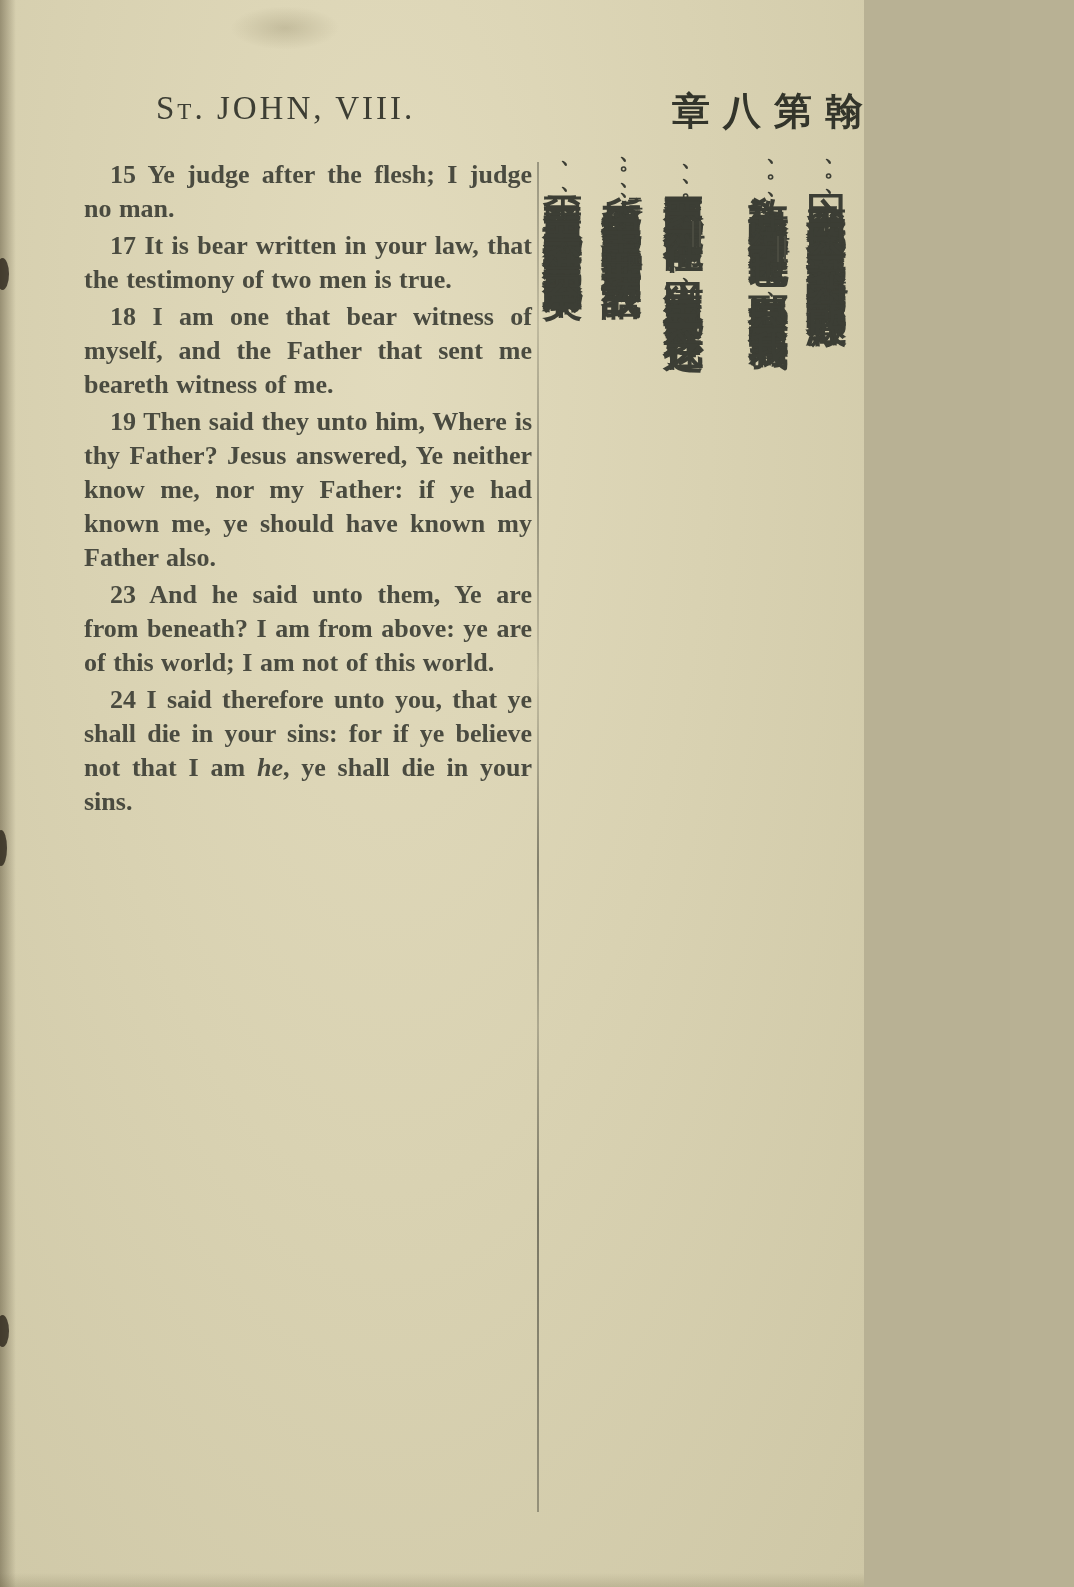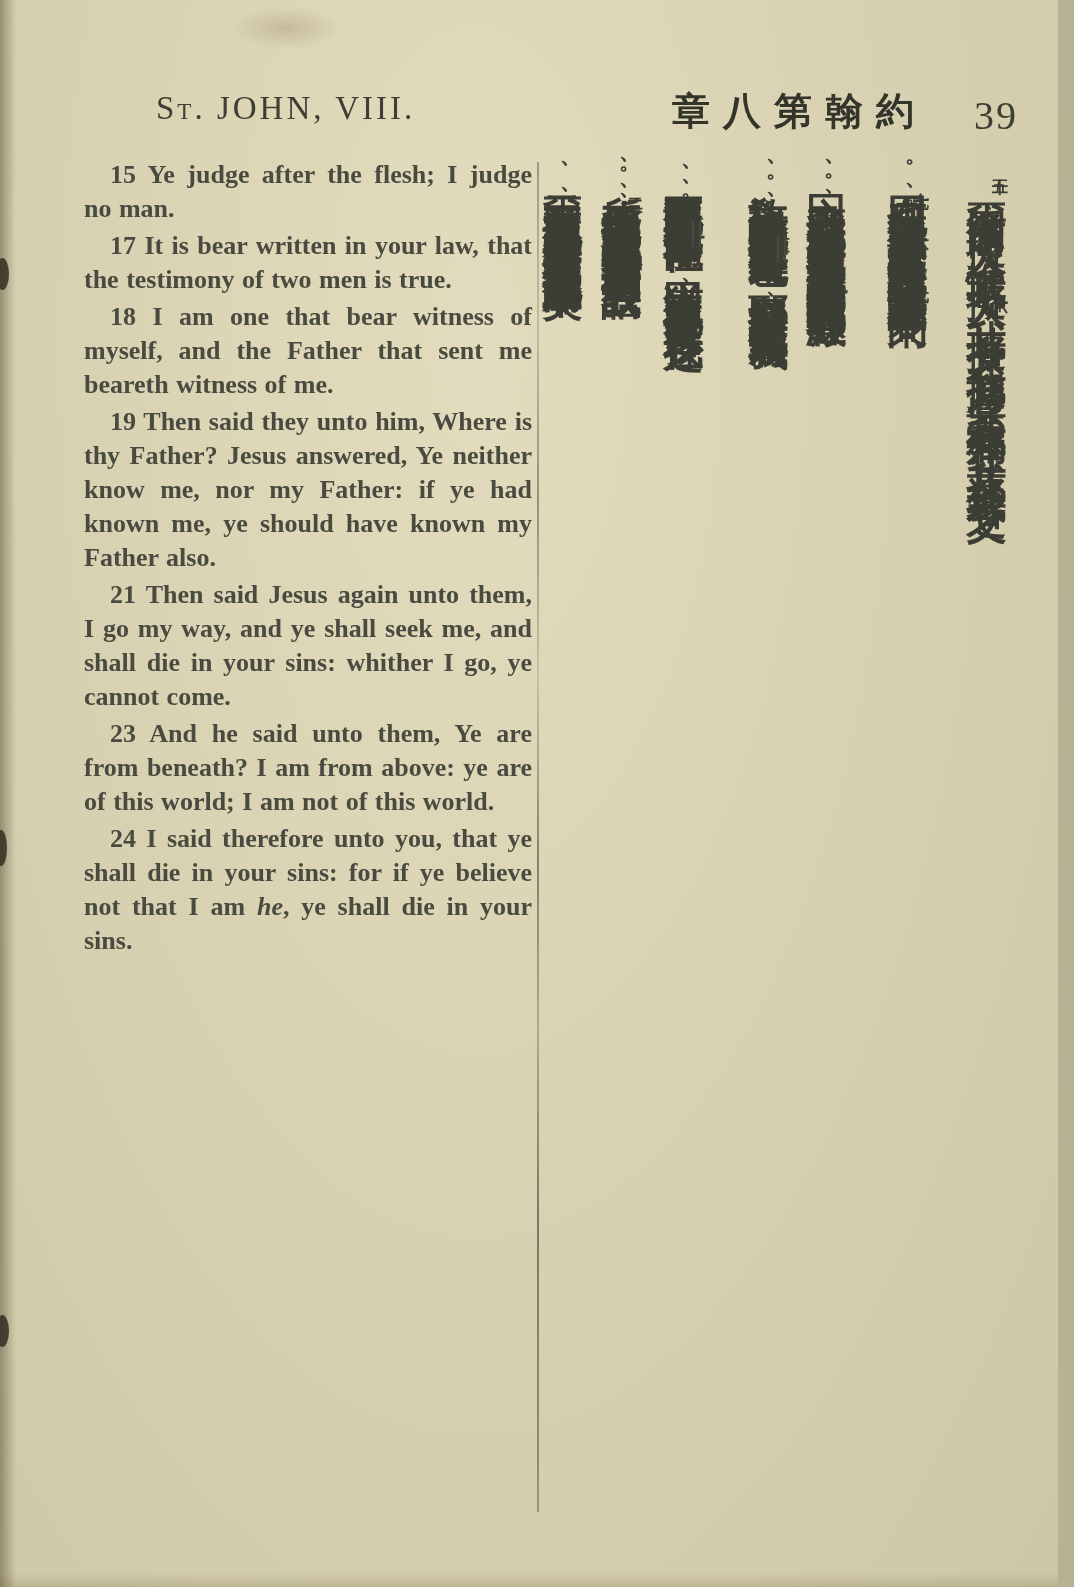--- a/index.html
+++ b/index.html
@@ -1,17 +1,17 @@
 <!DOCTYPE html>
 <html><head>
 <meta charset="utf-8">
 <style>
   html,body{margin:0;padding:0;}
   body{width:1074px;height:1587px;overflow:hidden;background:#b8b194;}
-  .page{position:relative;width:1058px;height:1587px;overflow:hidden;
+  .page{position:relative;width:864px;height:1587px;overflow:hidden;
         background:radial-gradient(ellipse at 45% 22%, #e2dbbd 0%, #d9d2b2 48%, #cec7a6 100%);}
   
   .edge-left{position:absolute;left:0;top:0;width:16px;height:100%;
         background:linear-gradient(to right, rgba(58,48,26,.40), rgba(58,48,26,0));pointer-events:none;}
   .edge-bottom{position:absolute;left:0;bottom:0;width:100%;height:14px;
         background:linear-gradient(to top, rgba(90,80,50,.18), rgba(90,80,50,0));}
   .blob{position:absolute;background:#2a241a;border-radius:50%;opacity:.78;}
   .b1{left:-4px;top:258px;width:13px;height:32px;}
   .b2{left:-5px;top:830px;width:12px;height:36px;}
   .b3{left:-4px;top:1315px;width:13px;height:32px;}
@@ -67,21 +67,20 @@
 
   <div class="h-en">St. JOHN, VIII.</div>
   <div class="h-zh">章八第翰約</div>
   <div class="h-pg">39</div>
 
   <main class="english" id="english-col">
       <p class="verse"><span>15</span> <span>Ye judge after the flesh; I judge no man.</span></p>
       <p class="verse"><span>17</span> <span>It is bear written in your law, that the testimony of two men is true.</span></p>
       <p class="verse"><span>18</span> <span>I am one that bear witness of myself, and the Father that sent me beareth witness of me.</span></p>
       <p class="verse"><span>19</span> <span>Then said they unto him, Where is thy Father? Jesus answered, Ye neither know me, nor my Father: if ye had known me, ye should have known my Father also.</span></p>
-      <p class="verse"><span>21</span> <span>Then said Jesus again unto them, I go my way, and ye shall seek me, and shall die in your sins: whither I go, ye cannot come.</span></p>
       <p class="verse"><span>23</span> <span>And he said unto them, Ye are from beneath? I am from above: ye are of this world; I am not of this world.</span></p>
       <p class="verse"><span>24</span> <span>I said therefore unto you, that ye shall die in your sins: for if ye believe not that I am </span><i>he</i><span>, ye shall die in your sins.</span></p>
     </main>
 
   <div class="divider"></div>
 
   <section class="chinese" id="chinese-col">
       <div class="ccol"><span class="vmark">十五</span><span>爾</span><span>循</span><span>肉</span><span>而</span><span>擬</span><span>人</span><span class="punct">、</span><span>惟</span><span>我</span><span>不</span><span>擬</span><span>人</span><span class="punct">。</span><span class="vmark">十六</span><span>我</span><span>若</span><span>擬</span><span>之</span><span class="punct">、</span><span>我</span><span>擬</span><span>乃</span><span>眞</span><span class="punct">、</span><span>蓋</span><span>我</span><span>非</span><span>獨</span><span>在</span><span class="punct">、</span><span>我</span><span>及</span><span>遣</span><span>我</span><span>者</span><span>之</span><span>父</span><span class="punct">、</span></div>
       <div class="ccol"><span>同</span><span>在</span><span>也</span><span class="punct">。</span><span class="vmark">十七</span><span>爾</span><span>律</span><span>法</span><span>亦</span><span>載</span><span>云</span><span class="punct">、</span><span>二</span><span>人</span><span>之</span><span>證</span><span>爲</span><span>眞</span><span class="punct">。</span><span class="vmark">十八</span><span>我</span><span>乃</span><span>證</span><span>及</span><span>己</span><span>者</span><span class="punct">、</span><span>遣</span><span>我</span><span>之</span><span>父</span><span class="punct">、</span><span>亦</span><span>證</span><span>及</span><span>我</span><span class="punct">。</span><span class="vmark">十九</span><span>衆</span><span>問</span></div>
       <div class="ccol"><span>之</span><span>曰</span><span class="punct">、</span><span>爾</span><span>父</span><span>安</span><span>在</span><span class="punct">。</span><span>耶</span><span>穌</span><span>答</span><span>曰</span><span class="punct">、</span><span>我</span><span>與</span><span>我</span><span>父</span><span class="punct">、</span><span>爾</span><span>皆</span><span>不</span><span>識</span><span class="punct">、</span><span>爾</span><span>若</span><span>識</span><span>我</span><span class="punct">、</span><span>則</span><span>亦</span><span>識</span><span>我</span><span>父</span><span class="punct">。</span><span class="vmark">二十</span><span>耶</span><span>穌</span><span>在</span><span>殿</span></div>

